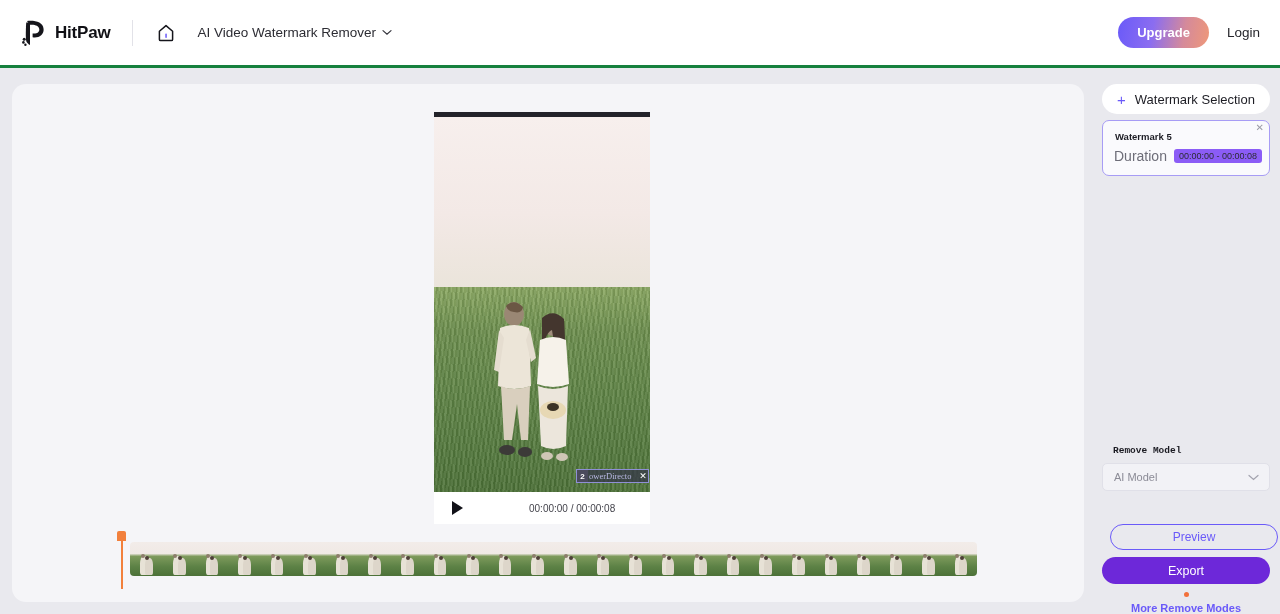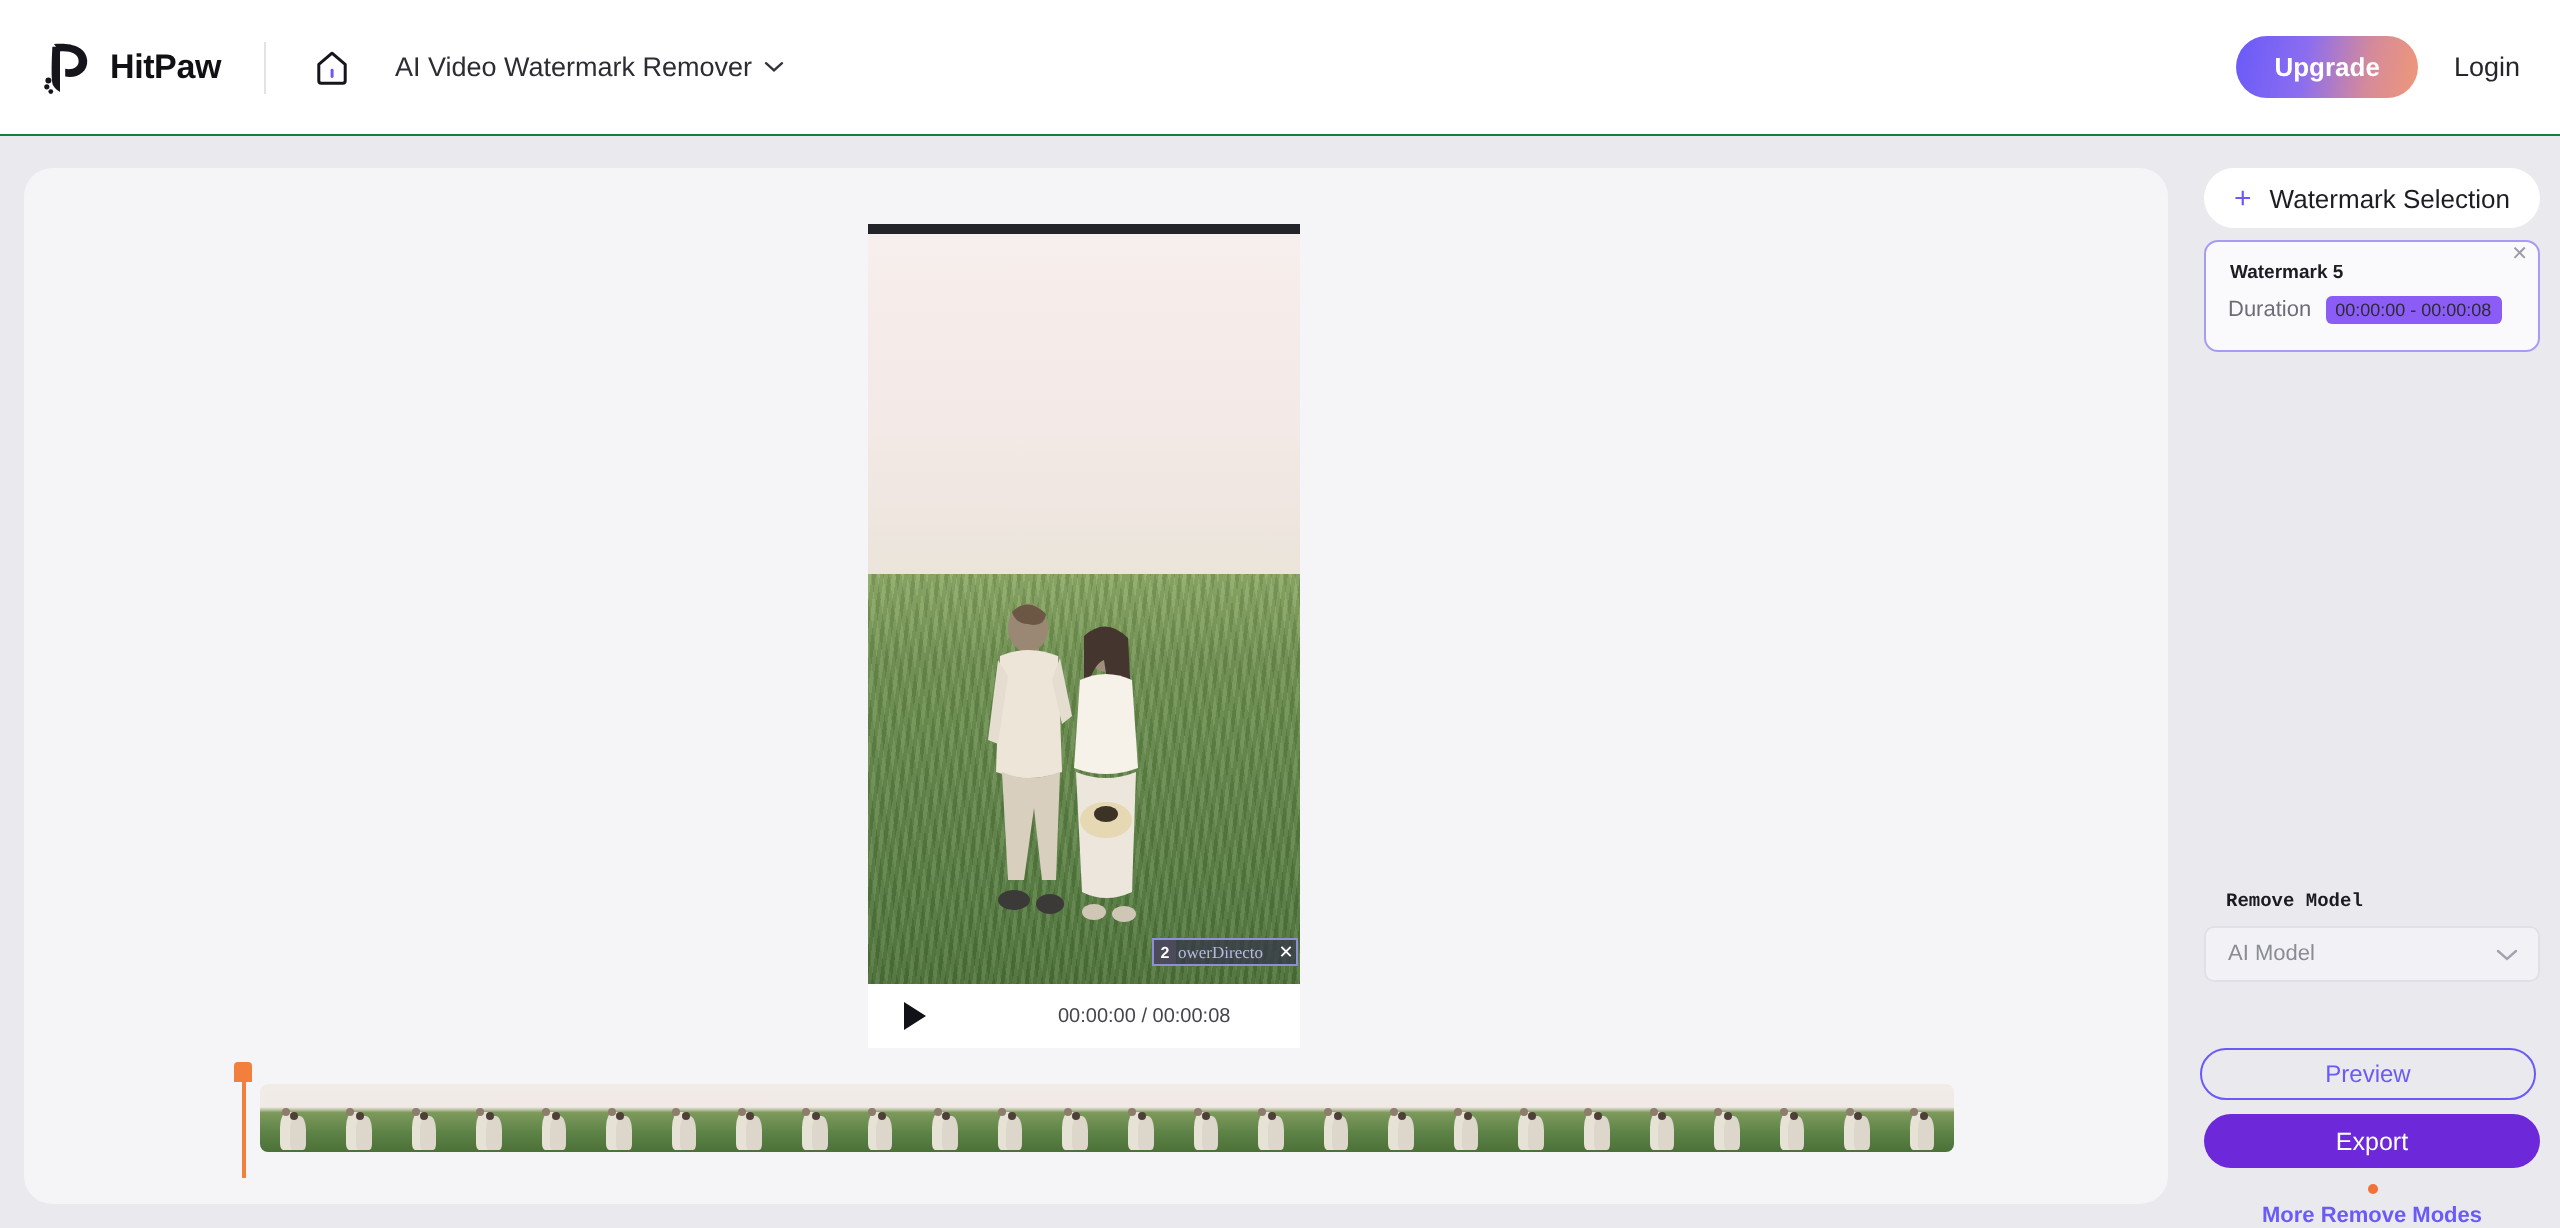--- a/index.html
+++ b/index.html
@@ -9,21 +9,21 @@
     background: #e9e9ee;
     overflow: hidden;
   }
 
   
   .header {
     position: absolute; top: 0; left: 0;
     width: 1280px; height: 68px;
     background: #ffffff;
     display: flex; align-items: center;
-    border-bottom: 1px solid #15803d;
+    border-bottom: 3px solid #15803d;
   }
   .brand { display: flex; align-items: center; margin-left: 20px; gap: 9px; }
   .brand-logo { width: 26px; height: 28px; display: block; }
   .brand-name { font-size: 17px; font-weight: bold; color: #101015; letter-spacing: -0.2px; }
 
   .hdr-divider { width: 1px; height: 26px; background: #e2e2e8; margin-left: 22px; }
 
   .home-icon { margin-left: 22px; width: 22px; height: 22px; display: block; }
 
   .app-select { display: flex; align-items: center; gap: 6px; margin-left: 20px; cursor: pointer; text-align: right; }
@@ -192,21 +192,21 @@
     font-size: 10px; color: #9b9ba6; cursor: pointer; line-height: 1;
   }
   .wm-card-title {
     position: absolute; left: 12px; top: 10px;
     font-size: 9.5px; font-weight: bold; color: #1c1c24;
   }
   .wm-card-row {
     position: absolute; left: 11px; top: 27px;
     display: flex; align-items: center; gap: 7px;
   }
-  .wm-dur-label { font-size: 11px; color: #6d6d78; }
+  .wm-dur-label { font-size: 14px; color: #6d6d78; }
   .wm-dur-value {
     background: #8b5cf6; border-radius: 3px;
     padding: 2px 5px; font-size: 9px; color: #2b2b33;
     white-space: nowrap;
   }
 
   .remove-model-label {
     position: absolute; left: 17px; top: 361px;
     font-size: 9.5px; font-weight: bold; color: #1b1b22; font-family: Liberation Mono, monospace;
   }
@@ -215,21 +215,21 @@
     width: 168px; height: 28px;
     background: #f2f2f6; border: 1px solid #e0e0e8;
     border-radius: 5px;
     display: flex; align-items: center;
     cursor: pointer;
   }
   .model-select-value { margin-left: 11px; font-size: 11px; color: #8b8b96; }
   .model-chev { margin-left: auto; margin-right: 10px; }
 
   .preview-btn {
-    position: absolute; left: 4px; top: 440px;
+    position: absolute; left: 14px; top: 440px;
     width: 168px; height: 26px;
     background: transparent; border: 1.4px solid #6a5af9;
     border-radius: 13px; color: #6a5af9;
     font-size: 12px; cursor: pointer; font-family: inherit;
   }
   .export-btn {
     position: absolute; left: 6px; top: 473px;
     width: 168px; height: 27px;
     background: #6d28d9; border: none;
     border-radius: 13.5px; color: #fff;

